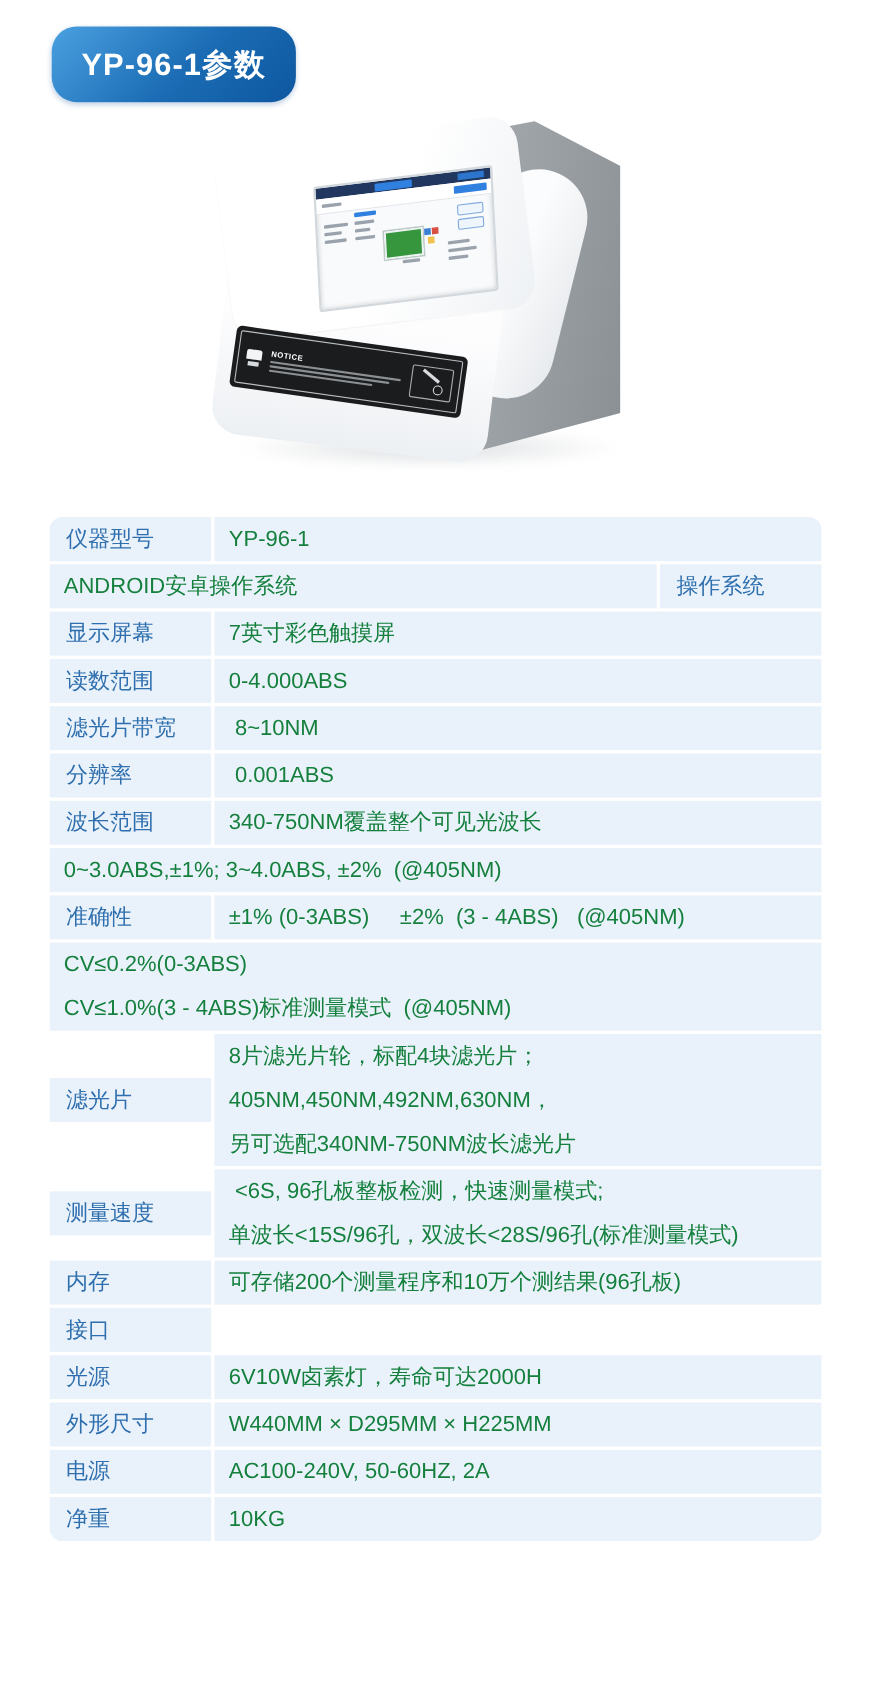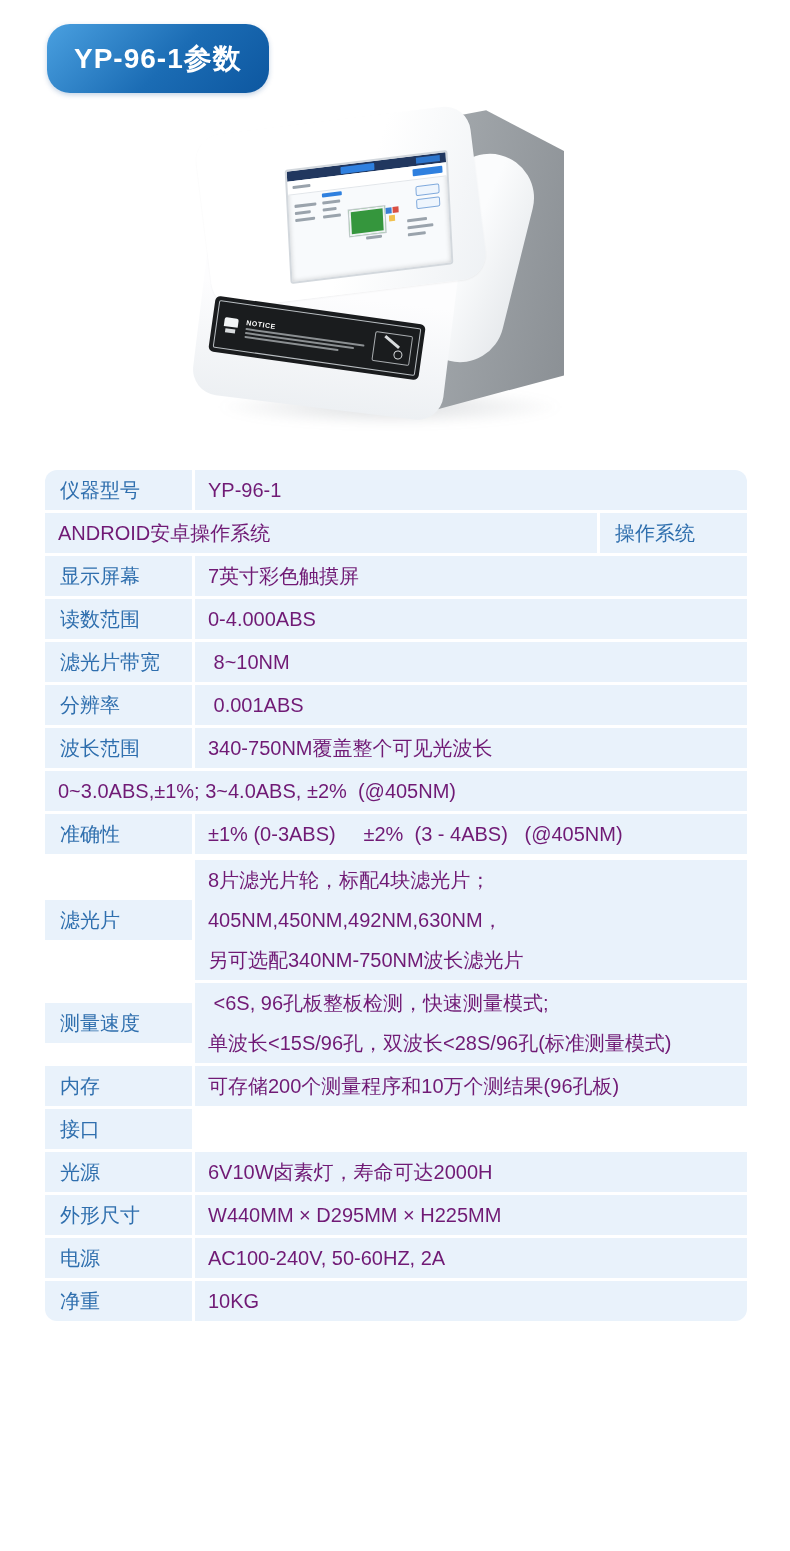--- a/index.html
+++ b/index.html
@@ -63,21 +63,21 @@
   .sticker-box .s2{position:absolute;left:20px;top:15px;width:7px;height:7px;border-radius:50%;border:1.5px solid #d9dcde;}
   
   .spec-table{
     position:absolute;left:45px;top:470px;width:702px;
     border-radius:12px;overflow:hidden;
     display:flex;flex-direction:column;gap:3px;
   }
   .spec-row{display:flex;gap:3px;align-items:center;}
   .cell{background:#e9f2fb;}
   .cell.label{flex:0 0 147px;width:147px;color:#2f6fae;font-size:20px;line-height:40px;padding-left:15px;box-sizing:border-box;}
-  .cell.value{flex:1;color:#701a75;font-size:20px;}
+  .cell.value{flex:1;color:#15803d;font-size:20px;}
   .vline{line-height:40px;padding-left:13px;white-space:pre;}
 </style>
 </head>
 <body>
 
 <div class="badge">
   <span>YP-96-1参数</span>
 </div>
 
 <div class="device">
@@ -198,20 +198,24 @@
   </div>
 
   <div class="spec-row">
     <div class="cell label">准确性</div>
     <div class="cell value">
       <div class="vline">±1% (0-3ABS)     ±2%  (3 - 4ABS)   (@405NM)</div>
     </div>
   </div>
 
   <div class="spec-row">
+    <div class="cell value">
+      <div class="vline">CV≤0.2%(0-3ABS)</div>
+      <div class="vline">CV≤1.0%(3 - 4ABS)标准测量模式  (@405NM)</div>
+    </div>
   </div>
 
   <div class="spec-row">
     <div class="cell label">滤光片</div>
     <div class="cell value">
       <div class="vline">8片滤光片轮，标配4块滤光片；</div>
       <div class="vline">405NM,450NM,492NM,630NM，</div>
       <div class="vline">另可选配340NM-750NM波长滤光片</div>
     </div>
   </div>

